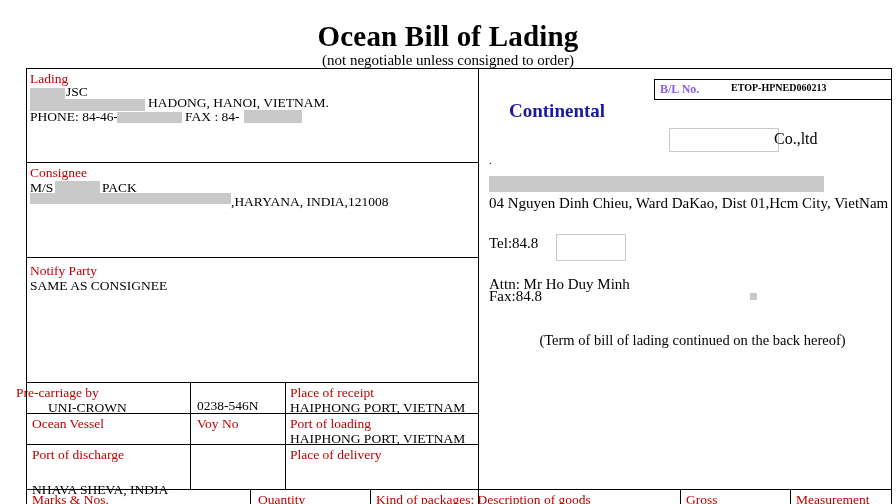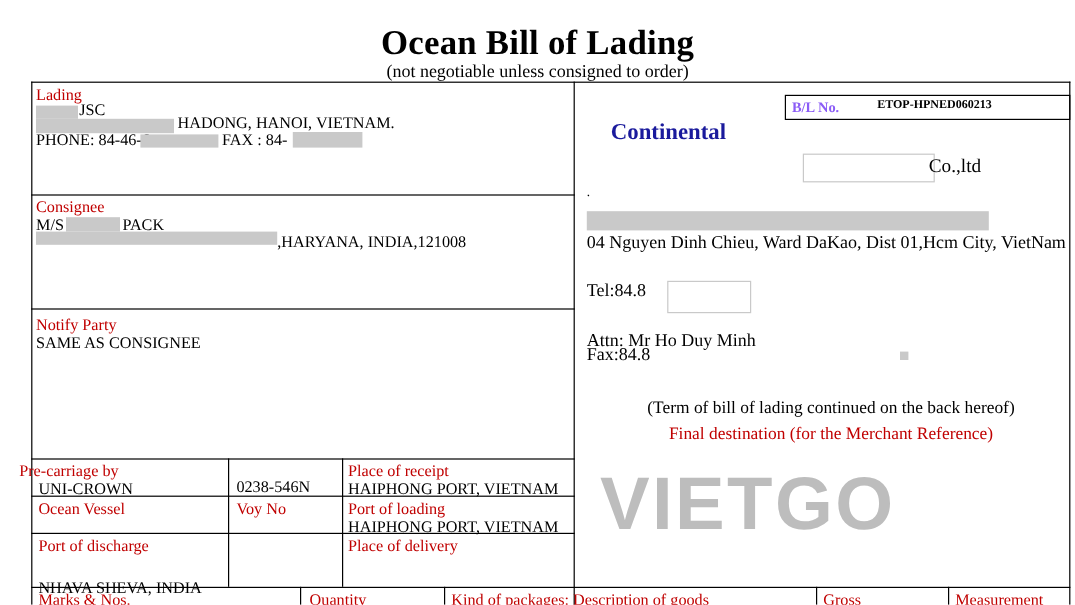--- a/index.html
+++ b/index.html
@@ -206,26 +206,24 @@
 
   <div class="addr" style="left:489px; top:194px; width:400px;">04 Nguyen Dinh Chieu, Ward DaKao, Dist 01,Hcm City, VietNam</div>
   <div class="addr" style="left:489px; top:234px;">Tel:84.8</div>
   <div class="redact-box" style="left:556px; top:234px; width:68px; height:25px;"></div>
   <div class="addr" style="left:489px; top:255px;margin-top:32px;">Fax:84.8</div>
   <div class="addr" style="left:489px; top:275px;">Attn: Mr Ho Duy Minh</div>
 
   <div class="dot" style="left:750px; top:293px; width:7px; height:7px;"></div>
 
   <div class="term-note">(Term of bill of lading continued on the back hereof)</div>
-  <div class="final-dest">Final destination (for the Merchant Reference)</div>
-
-  <div class="watermark">VIETGO</div>
+
 
   <div class="abs label-red" style="left:16px; top:385px;">Pre-carriage by</div>
-  <div class="abs txt" style="left:32px; top:400px;">UNI-CROWN</div>
+  <div class="abs txt" style="left:48px; top:400px;">UNI-CROWN</div>
   <div class="abs txt" style="left:197px; top:398px;">0238-546N</div>
   <div class="abs label-red" style="left:290px; top:385px;">Place of receipt</div>
   <div class="abs txt" style="left:290px; top:400px;">HAIPHONG PORT, VIETNAM</div>
 
   <div class="abs label-red" style="left:32px; top:416px;">Ocean Vessel</div>
   <div class="abs label-red" style="left:197px; top:416px;">Voy No</div>
   <div class="abs label-red" style="left:290px; top:416px;">Port of loading</div>
   <div class="abs txt" style="left:290px; top:431px;">HAIPHONG PORT, VIETNAM</div>
 
   <div class="abs label-red" style="left:32px; top:447px;">Port of discharge</div>

